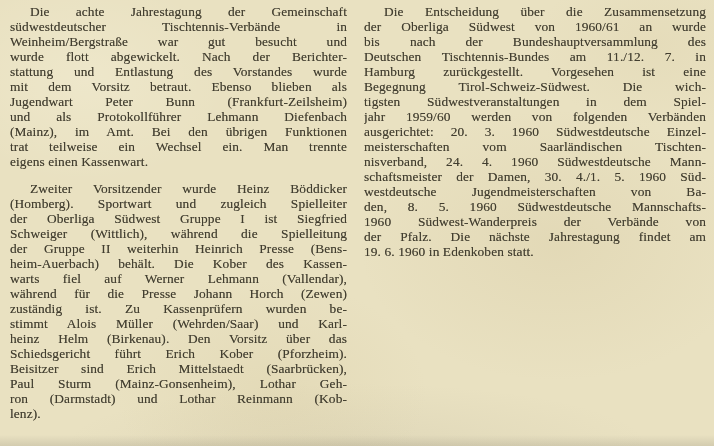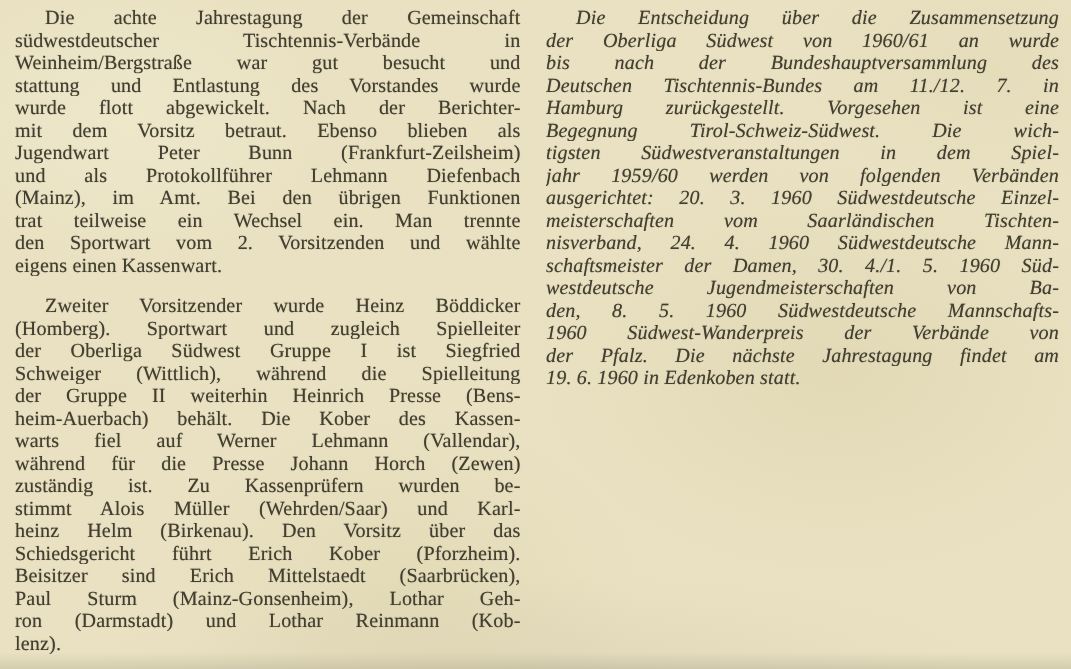--- a/index.html
+++ b/index.html
@@ -26,21 +26,21 @@
     height: 446px;
     padding: 4px 8px 0 10px;
     display: flex;
     gap: 17px;
   }
   .column {
     box-sizing: border-box;
     flex: 0 0 auto;
   }
   .column-1 { width: 337px; }
-  .column-2 { width: 342px; font-style: italic; }
+  .column-2 { width: 342px; }
   .paragraph { margin: 0; }
   .paragraph + .paragraph { margin-top: 12px; }
   .line {
     height: 15px;
     line-height: 15px;
     font-size: 13.4px;
     color: #423e30;
     text-shadow: 0 0 0.6px rgba(66,62,48,0.55);
     text-align: justify;
     text-align-last: justify;
@@ -53,28 +53,27 @@
 </style>
 </head>
 <body>
 
 <div class="paper">
   <div class="column column-1">
       <div class="paragraph">
         <div class="line first">Die achte Jahrestagung der Gemeinschaft</div>
         <div class="line">südwestdeutscher Tischtennis-Verbände in</div>
         <div class="line">Weinheim/Bergstraße war gut besucht und</div>
+        <div class="line">wurde flott abgewickelt. Nach der Berichter-</div>
         <div class="line">stattung und Entlastung des Vorstandes wurde</div>
-        <div class="line">wurde flott abgewickelt. Nach der Berichter-</div>
         <div class="line">mit dem Vorsitz betraut. Ebenso blieben als</div>
         <div class="line">Jugendwart Peter Bunn (Frankfurt-Zeilsheim)</div>
         <div class="line">und als Protokollführer Lehmann Diefenbach</div>
         <div class="line">(Mainz), im Amt. Bei den übrigen Funktionen</div>
         <div class="line">trat teilweise ein Wechsel ein. Man trennte</div>
-        <div class="line">den Sportwart vom 2. Vorsitzenden und wählte</div>
         <div class="line last">eigens einen Kassenwart.</div>
       </div>
       <div class="paragraph">
         <div class="line first">Zweiter Vorsitzender wurde Heinz Böddicker</div>
         <div class="line">(Homberg). Sportwart und zugleich Spielleiter</div>
         <div class="line">der Oberliga Südwest Gruppe I ist Siegfried</div>
         <div class="line">Schweiger (Wittlich), während die Spielleitung</div>
         <div class="line">der Gruppe II weiterhin Heinrich Presse (Bens-</div>
         <div class="line">heim-Auerbach) behält. Die Kober des Kassen-</div>
         <div class="line">warts fiel auf Werner Lehmann (Vallendar),</div>

